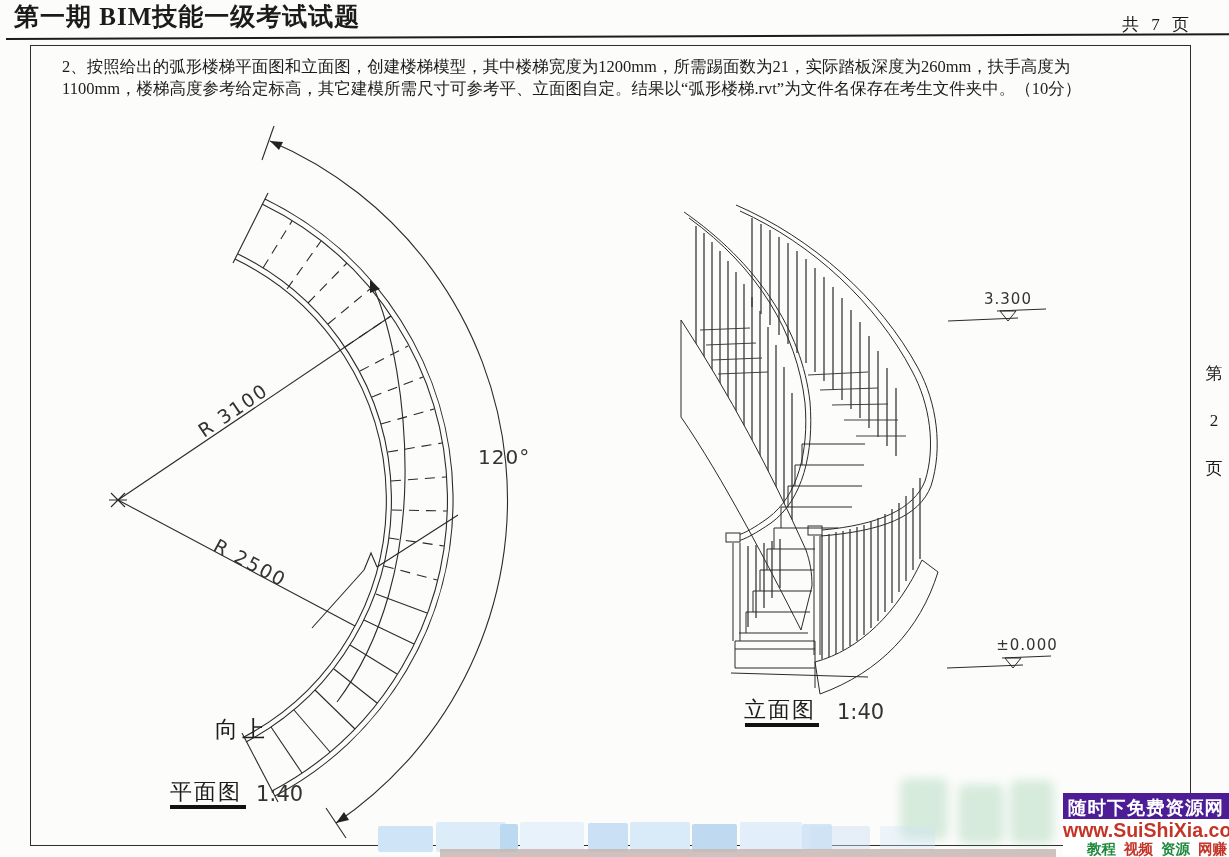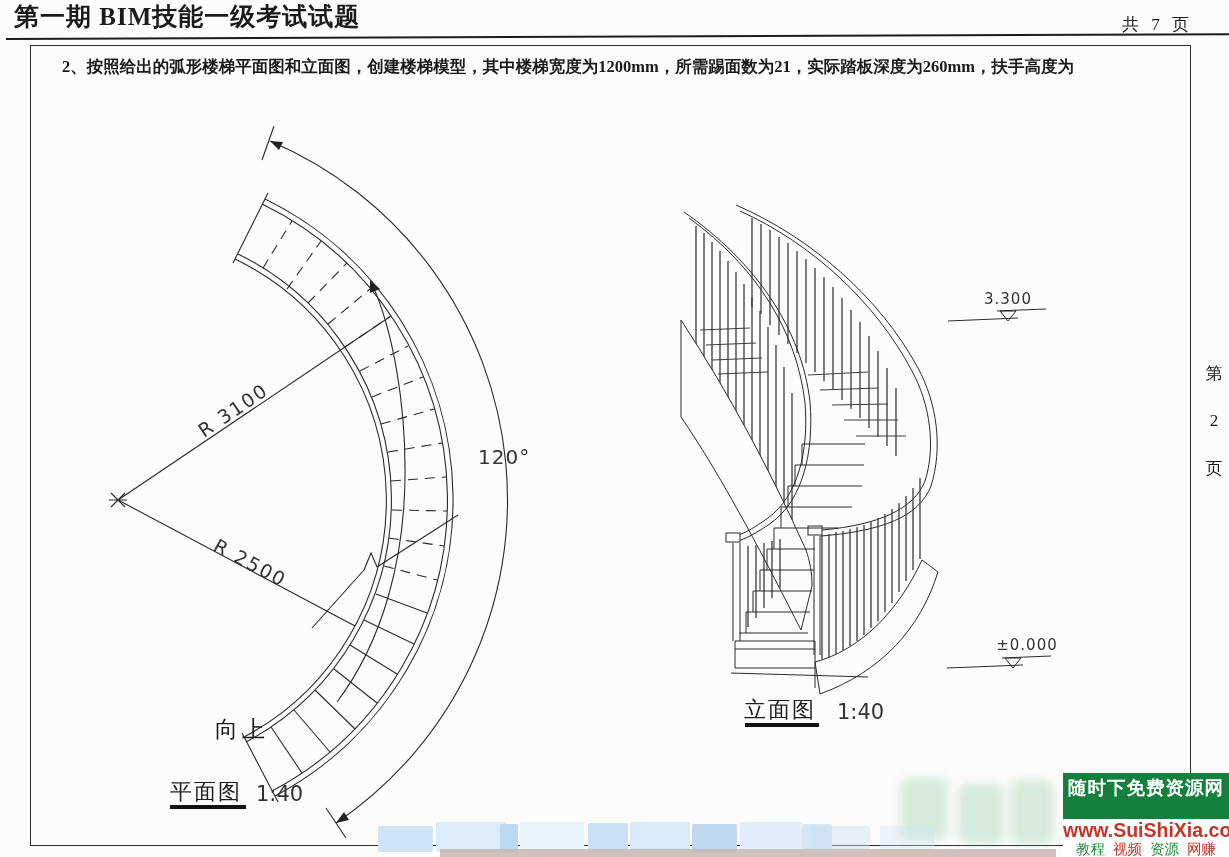--- a/index.html
+++ b/index.html
@@ -3,54 +3,55 @@
 <meta charset="utf-8">
 <style>
   html,body{margin:0;padding:0;background:#e8e8e8;}
   .page{position:relative;width:1229px;height:857px;background:#fcfcfb;overflow:hidden;
         font-family:"Liberation Serif",serif;color:#1b1b1b;}
   .title{position:absolute;left:14px;top:0px;font-size:25px;font-weight:bold;letter-spacing:1px;white-space:nowrap;}
   .pages-total{position:absolute;left:1122px;top:13px;font-size:17px;letter-spacing:4px;white-space:nowrap;}
   .title-rule{position:absolute;left:6px;top:38px;width:1223px;border-top:2.2px solid #1c1c1c;
               transform:rotate(-0.22deg);transform-origin:left center;}
   .content-box{position:absolute;left:30px;top:45px;width:1159px;height:799px;border:1.6px solid #2e2e2e;}
-  .question{position:absolute;left:62px;top:56px;width:1124px;font-size:16.5px;line-height:21.8px;z-index:2;font-weight:bold;}
+  .question{position:absolute;left:62px;top:56px;width:1124px;font-size:16.5px;line-height:21.8px;z-index:2;}
   .side-page{position:absolute;left:1201px;top:362px;width:26px;display:flex;flex-direction:column;
              align-items:center;gap:26px;font-size:17px;z-index:2;}
   .drawing-svg{position:absolute;left:0;top:0;z-index:1;}
   .drawing-svg text{font-family:"DejaVu Sans",sans-serif;fill:#333;}
   .drawing-svg text.cjk{font-family:"Liberation Serif",serif;fill:#1d1d1d;}
   
   .mosaic{position:absolute;left:374px;top:818px;width:690px;height:39px;z-index:3;}
   .mosaic div{position:absolute;border-radius:2px;}
   .pink-strip{position:absolute;left:440px;top:849px;width:616px;height:8px;background:#c7b6b2;opacity:.85;z-index:3;}
   .ghost{position:absolute;background:#79c08d;filter:blur(5px);opacity:.28;z-index:2;border-radius:8px;}
   
   .wm{position:absolute;right:0;bottom:0;width:166px;z-index:4;font-family:"Liberation Sans",sans-serif;
       text-align:center;background:#fff;}
-  .wm-row1{height:46px;line-height:29px;background:#15803d;color:#fff;font-weight:bold;font-size:18.5px;letter-spacing:1px;}
+  .wm-row1{height:26px;line-height:29px;background:#4c1d95;color:#fff;font-weight:bold;font-size:18.5px;letter-spacing:1px;}
   .wm-row2{height:23px;line-height:23px;color:#c43427;font-weight:bold;font-size:19.5px;}
-  .wm-row3{height:15px;line-height:15px;font-weight:normal;font-size:14.5px;}
+  .wm-row3{height:15px;line-height:15px;font-weight:bold;font-size:14.5px;text-align:right;}
   .wm-row3 span{margin:0 2px;}
   .wm-row3 span:nth-child(odd){color:#1f8a3d;}
   .wm-row3 span:nth-child(even){color:#c43427;}
 </style>
 </head>
 <body>
 
 <div class="page">
 
   <div class="title">第一期 BIM技能一级考试试题</div>
   <div class="pages-total">共 7 页</div>
   <div class="title-rule"></div>
 
   <div class="content-box"></div>
 
   <div class="question">
     <div>2、按照给出的弧形楼梯平面图和立面图，创建楼梯模型，其中楼梯宽度为1200mm，所需踢面数为21，实际踏板深度为260mm，扶手高度为</div>
+    <div>1100mm，楼梯高度参考给定标高，其它建模所需尺寸可参考平、立面图自定。结果以“弧形楼梯.rvt”为文件名保存在考生文件夹中。（10分）</div>
   </div>
 
   <div class="side-page">
     <span>第</span>
     <span>2</span>
     <span>页</span>
   </div>
 
   <svg class="drawing-svg" width="1229" height="857" viewBox="0 0 1229 857">
 

